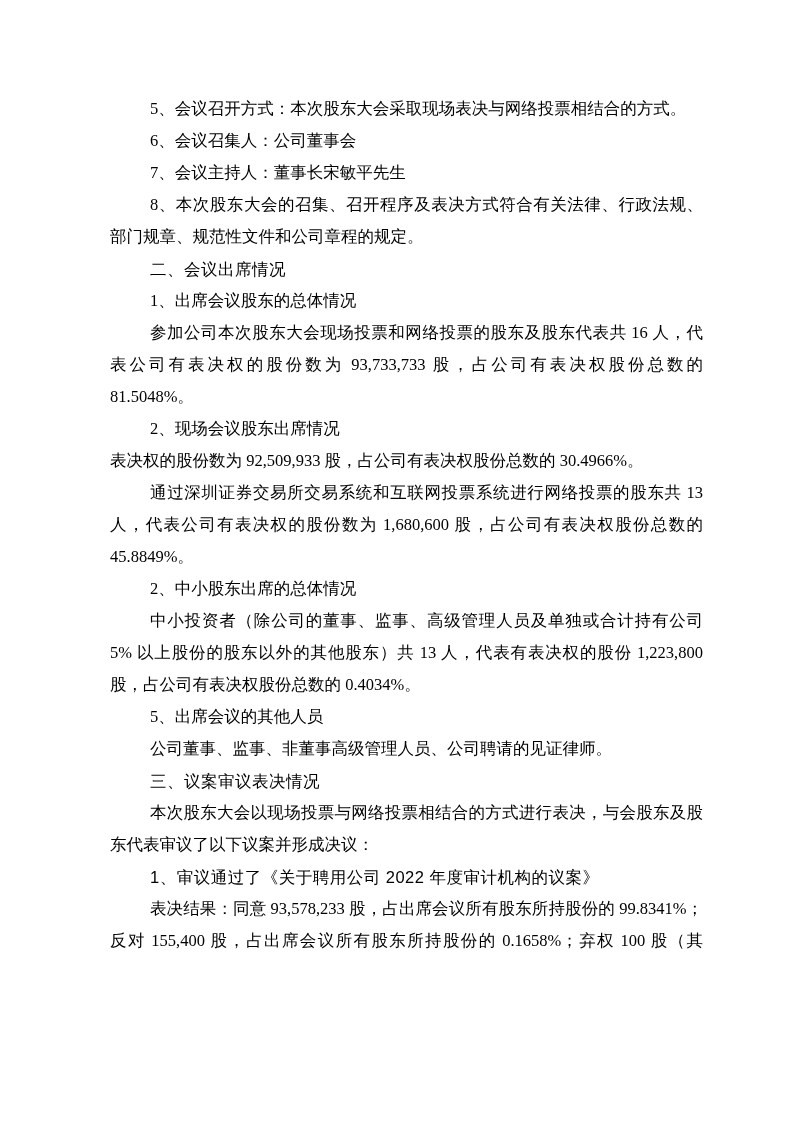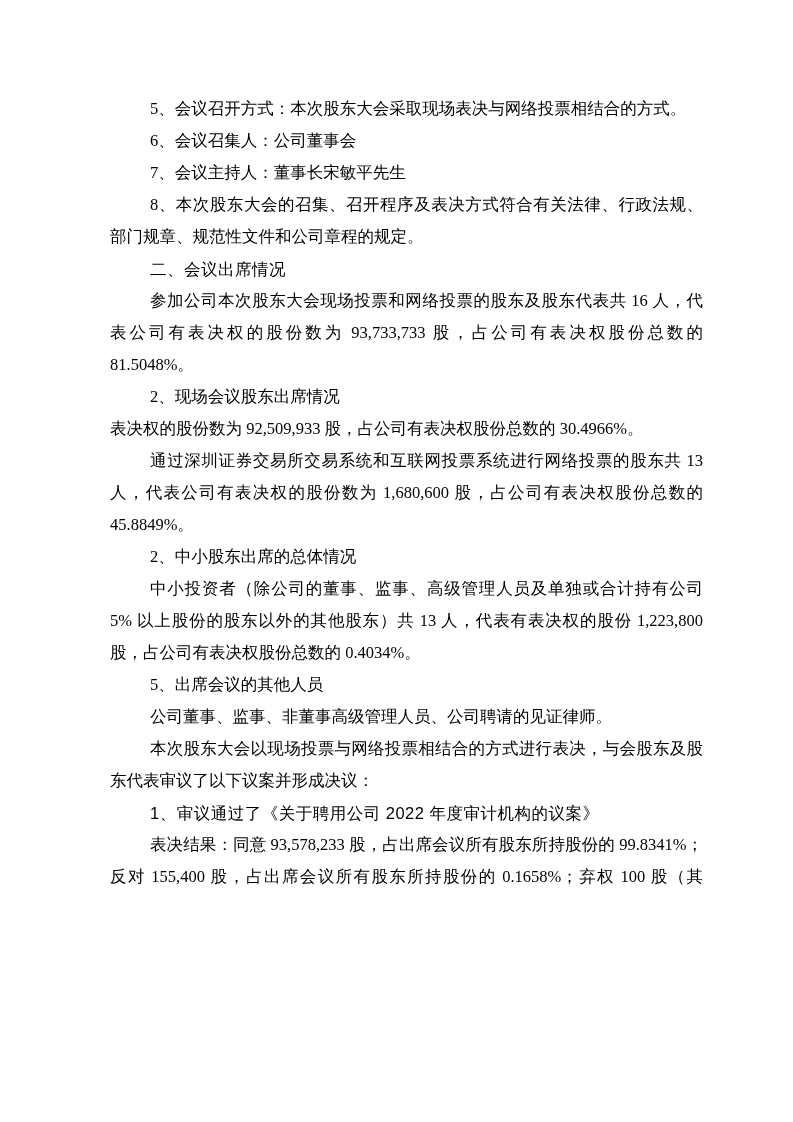--- a/index.html
+++ b/index.html
@@ -55,20 +55,23 @@
         <div class="line first lastline">7、会议主持人：董事长宋敏平先生</div>
       </div>
       <div class="para body">
         <div class="line first">8、本次股东大会的召集、召开程序及表决方式符合有关法律、行政法规、</div>
         <div class="line lastline">部门规章、规范性文件和公司章程的规定。</div>
       </div>
       <div class="para heading">
         <div class="line first lastline">二、会议出席情况</div>
       </div>
       <div class="para body">
+        <div class="line first lastline">1、出席会议股东的总体情况</div>
+      </div>
+      <div class="para body">
         <div class="line first">参加公司本次股东大会现场投票和网络投票的股东及股东代表共 16 人，代</div>
         <div class="line">表公司有表决权的股份数为 93,733,733 股，占公司有表决权股份总数的</div>
         <div class="line lastline">81.5048%。</div>
       </div>
       <div class="para body">
         <div class="line first lastline">2、现场会议股东出席情况</div>
       </div>
       <div class="para body">
         <div class="line lastline">表决权的股份数为 92,509,933 股，占公司有表决权股份总数的 30.4966%。</div>
       </div>
@@ -84,20 +87,23 @@
         <div class="line first">中小投资者（除公司的董事、监事、高级管理人员及单独或合计持有公司</div>
         <div class="line">5% 以上股份的股东以外的其他股东）共 13 人，代表有表决权的股份 1,223,800</div>
         <div class="line lastline">股，占公司有表决权股份总数的 0.4034%。</div>
       </div>
       <div class="para body">
         <div class="line first lastline">5、出席会议的其他人员</div>
       </div>
       <div class="para body">
         <div class="line first lastline">公司董事、监事、非董事高级管理人员、公司聘请的见证律师。</div>
       </div>
+      <div class="para heading">
+        <div class="line first lastline">三、议案审议表决情况</div>
+      </div>
       <div class="para body">
         <div class="line first">本次股东大会以现场投票与网络投票相结合的方式进行表决，与会股东及股</div>
         <div class="line lastline">东代表审议了以下议案并形成决议：</div>
       </div>
       <div class="para heading">
         <div class="line first lastline">1、审议通过了《关于聘用公司 2022 年度审计机构的议案》</div>
       </div>
       <div class="para body">
         <div class="line first">表决结果：同意 93,578,233 股，占出席会议所有股东所持股份的 99.8341%；</div>
         <div class="line">反对 155,400 股，占出席会议所有股东所持股份的 0.1658%；弃权 100 股（其</div>

